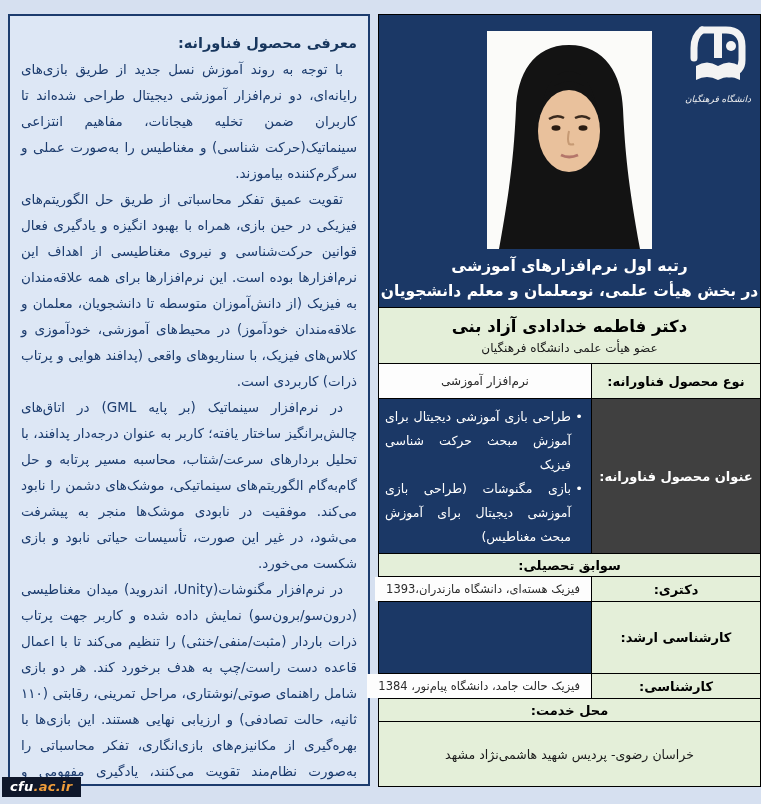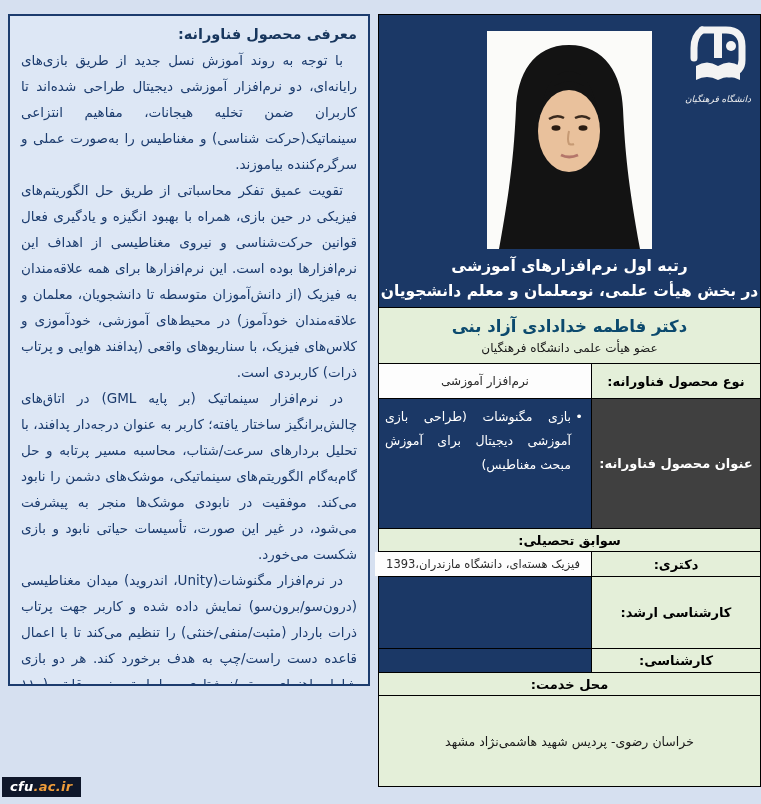--- a/index.html
+++ b/index.html
@@ -5,25 +5,25 @@
   * { margin:0; padding:0; box-sizing:border-box; }
   html,body { width:761px; height:804px; overflow:hidden; }
   body {
     background:#d6e0f0;
     font-family:"DejaVu Sans", sans-serif;
     position:relative;
   }
 
   
   .intro-panel {
-    position:absolute; left:8px; top:14px; width:362px; height:672px;
+    position:absolute; left:8px; top:14px; width:362px; height:772px;
     border:2px solid #1c3c6e;
     background:#dde7f5;
     direction:rtl;
-    padding:5px 11px 4px 11px;
+    padding:14px 11px 4px 11px;
     color:#1c3c6e;
     overflow:hidden;
   }
   .intro-heading {
     font-size:14.5px; font-weight:bold; line-height:26px; color:#17365d;
   }
   .intro-paragraph {
     font-size:13.5px; line-height:26px;
     text-align:justify; text-align-last:right;
     text-indent:14px;
@@ -69,21 +69,21 @@
   .cell-value {
     flex:1 1 auto;
     background:#fdfdfd; color:#2c2c2c;
     font-size:12px;
     display:flex; align-items:center; justify-content:center;
     text-align:center; padding:2px 11px;
     line-height:20px;
   }
   .row-name { flex:0 0 56px; background:#e4efd9; flex-direction:column;
     display:flex; align-items:center; justify-content:center; border-top:1px solid #000; }
-  .person-name { font-size:16.5px; font-weight:bold; color:#0c4a6e; line-height:22px; }
+  .person-name { font-size:16.5px; font-weight:bold; color:#000000; line-height:22px; }
   .person-affiliation { font-size:12px; color:#1a1a1a; margin-top:3px; }
 
   .row-type { flex:0 0 35px; }
   .row-title { flex:0 0 130px; }
   .row-title .cell-label { background:#404040; color:#fff; }
   .row-title .cell-value { background:#1b3866; color:#fff; align-items:flex-start;
     justify-content:flex-start; padding:6px 8px 4px 6px; }
   .bullet-list { list-style:none; width:100%; }
   .bullet-list li {
     font-size:12.5px; line-height:24px; color:#fff;
@@ -165,37 +165,39 @@
 
   <div class="t-row row-type">
     <div class="cell-label">نوع محصول فناورانه:</div>
     <div class="cell-value">نرم‌افزار آموزشی</div>
   </div>
 
   <div class="t-row row-title">
     <div class="cell-label">عنوان محصول فناورانه:</div>
     <div class="cell-value">
       <ul class="bullet-list">
+        <li>طراحی بازی آموزشی دیجیتال برای آموزش مبحث حرکت شناسی فیزیک</li>
         <li>بازی مگنوشات (طراحی بازی آموزشی دیجیتال برای آموزش مبحث مغناطیس)</li>
       </ul>
     </div>
   </div>
 
   <div class="section-header">سوابق تحصیلی:</div>
 
   <div class="t-row row-phd">
     <div class="cell-label">دکتری:</div>
     <div class="cell-value">فیزیک هسته‌ای، دانشگاه مازندران،1393</div>
   </div>
 
   <div class="t-row row-msc">
     <div class="cell-label">کارشناسی ارشد:</div>
   </div>
 
   <div class="t-row row-bsc">
     <div class="cell-label">کارشناسی:</div>
+    <div class="cell-value">فیزیک حالت جامد، دانشگاه پیام‌نور، 1384</div>
   </div>
 
   <div class="section-header">محل خدمت:</div>
 
   <div class="row-workplace">خراسان رضوی- پردیس شهید هاشمی‌نژاد مشهد</div>
 
 </div>
 
 </body></html>

